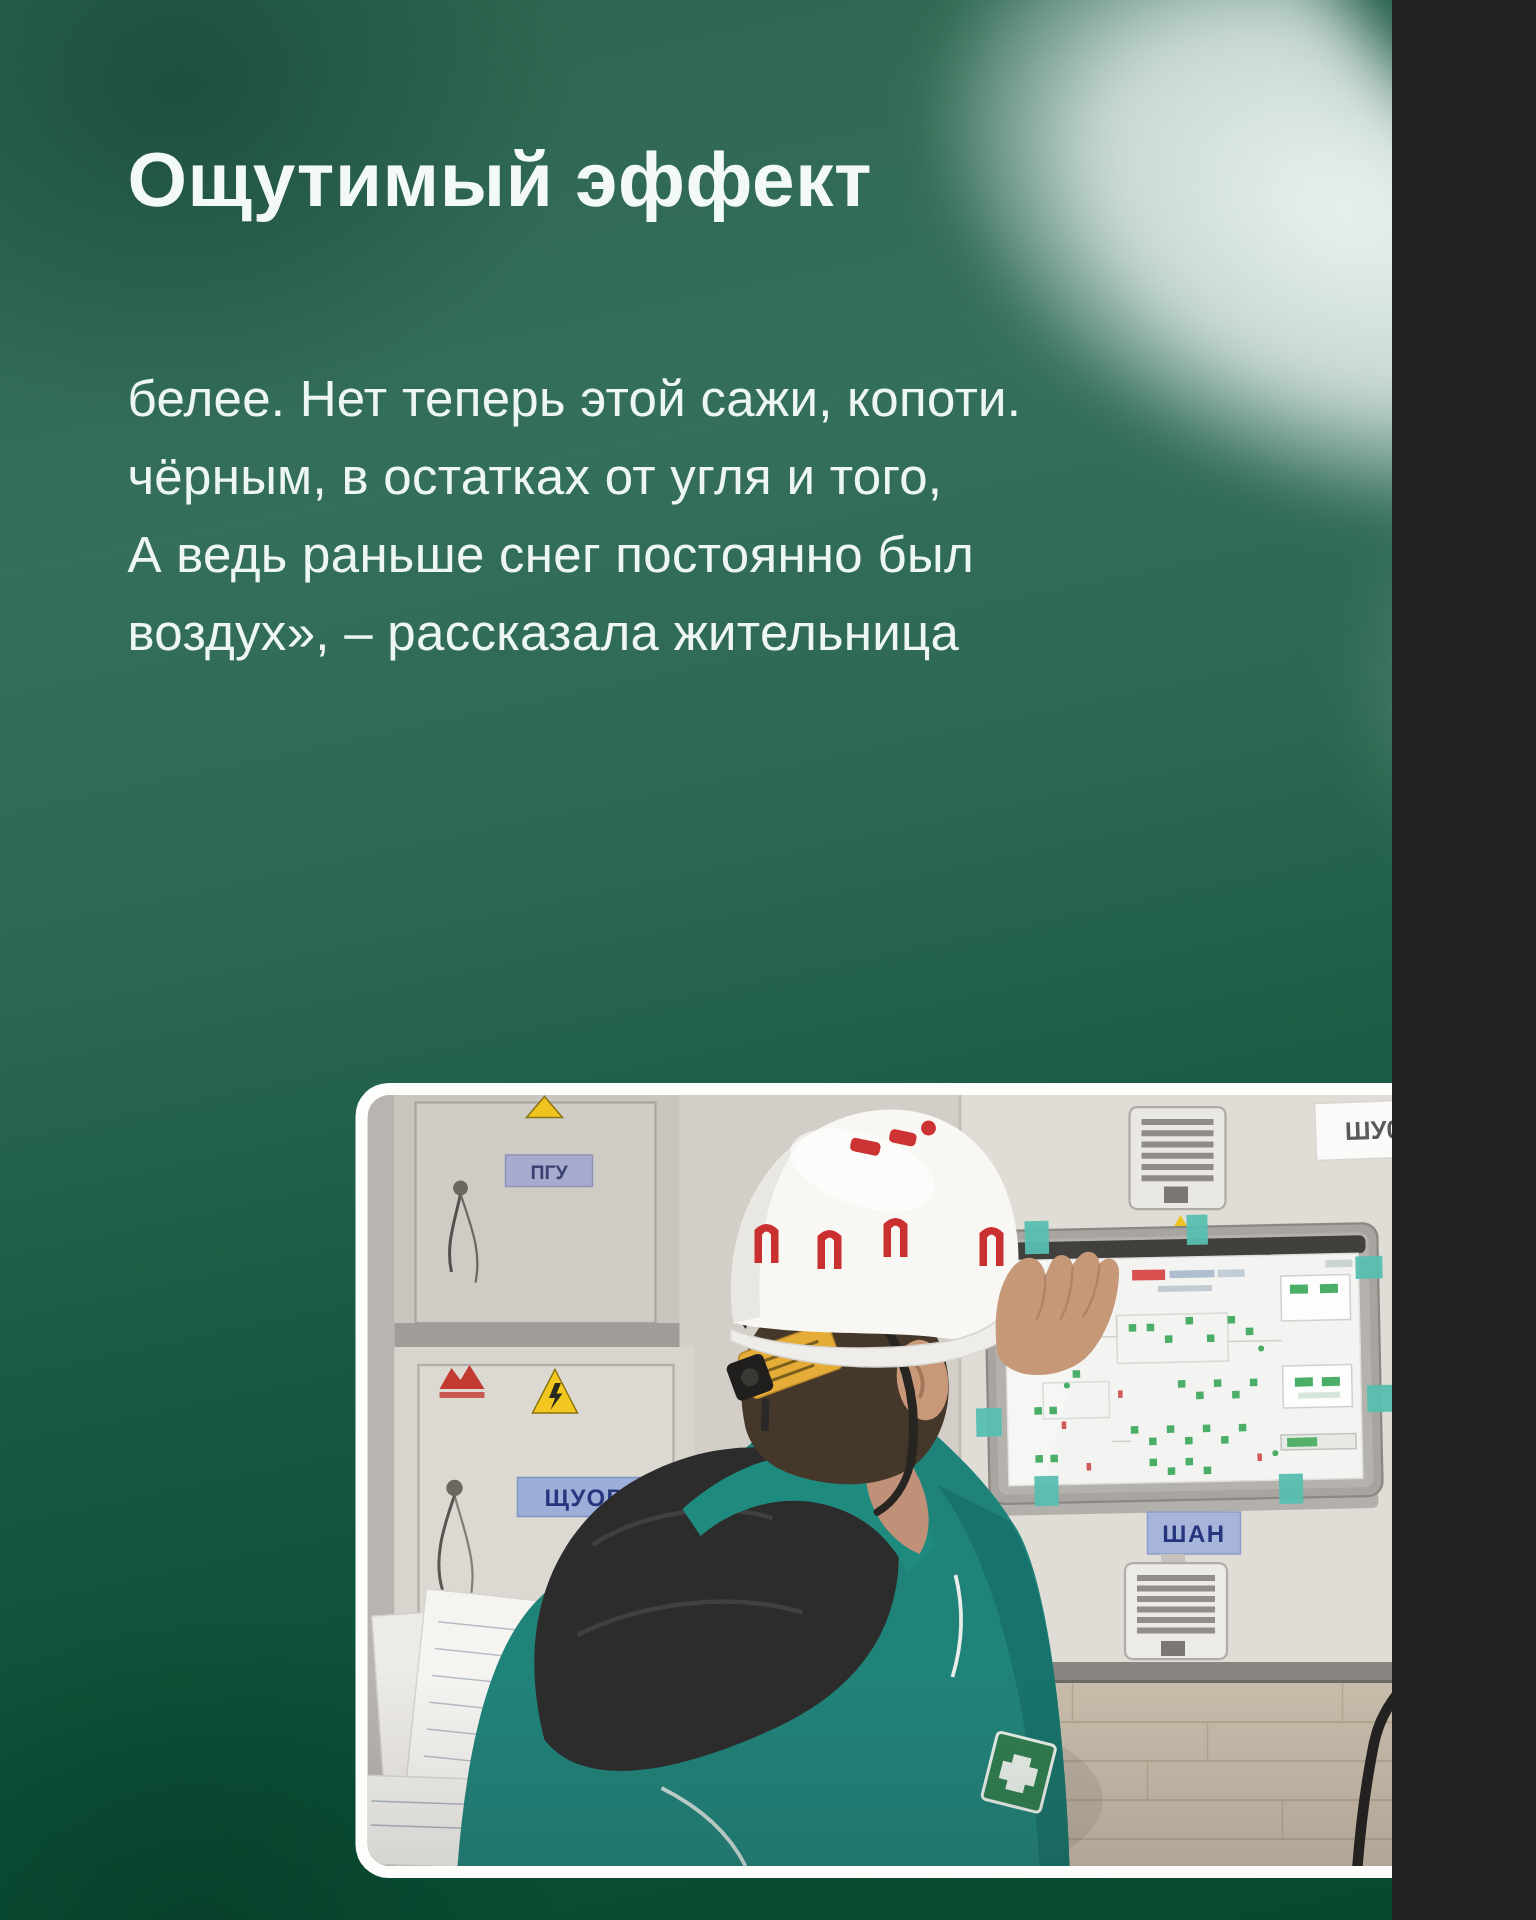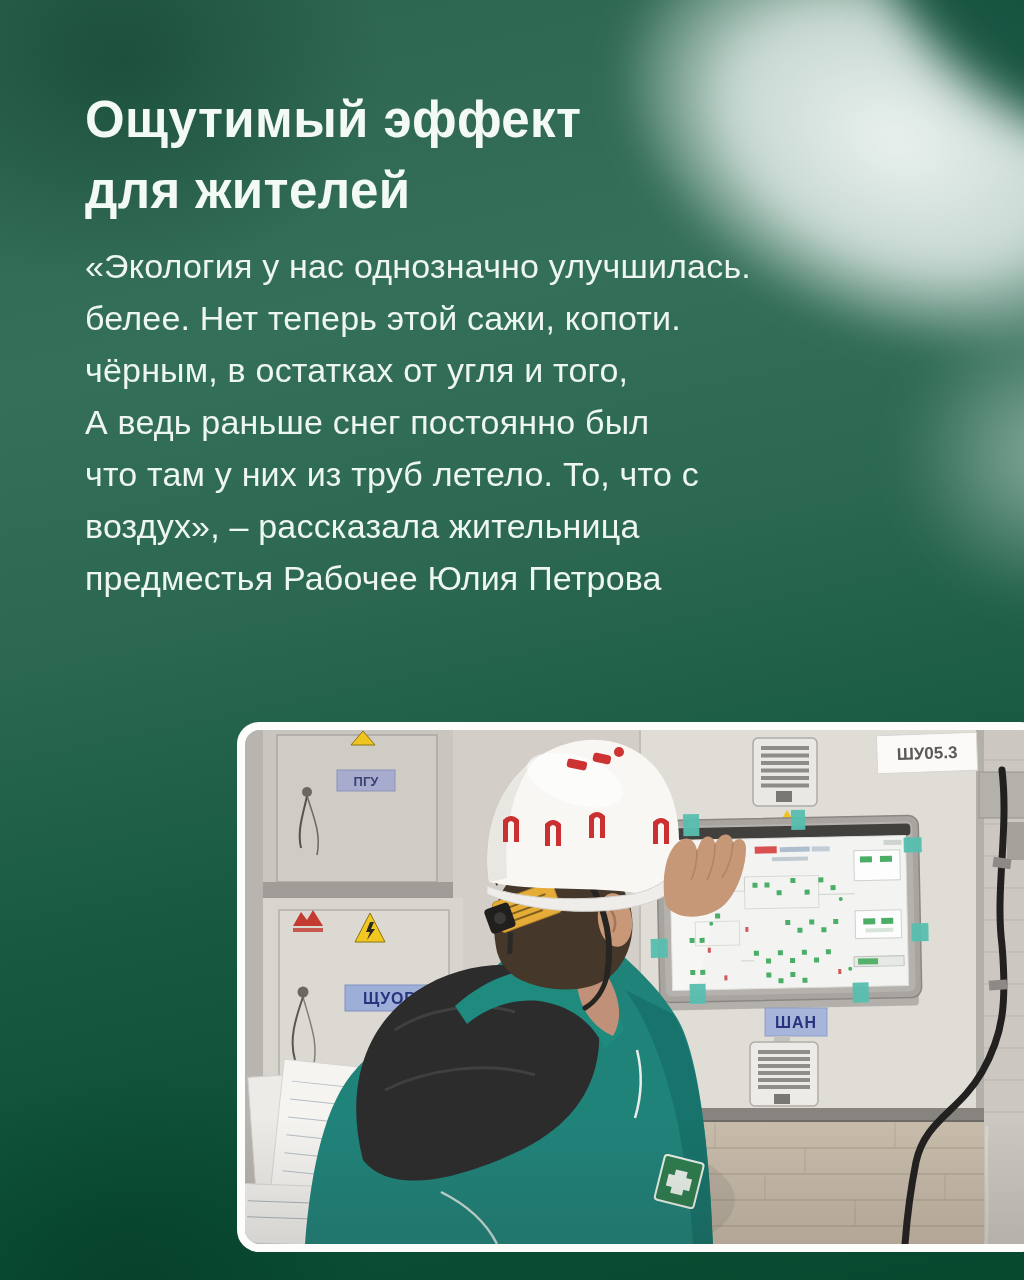--- a/index.html
+++ b/index.html
@@ -1,17 +1,17 @@
 <!DOCTYPE html>
 <html><head>
 <meta charset="utf-8">
 <style>
   html,body{margin:0;padding:0;background:#222;}
   .poster{
-    position:relative;width:1024px;height:1280px;overflow:hidden;
+    position:relative;width:928px;height:1280px;overflow:hidden;
     font-family:"Liberation Sans",sans-serif;
     background:linear-gradient(168deg,#2c654f 0%,#346f59 26%,#2b6751 45%,#175a41 64%,#0b4f36 82%,#07492f 100%);
   }
   .vignette-tl,.streak,.streak2,.corner-green,.vignette-bl{position:absolute;pointer-events:none;}
   .vignette-tl{left:-260px;top:-260px;width:760px;height:640px;border-radius:50%;
     background:radial-gradient(closest-side,rgba(6,48,34,.42),rgba(6,48,34,0) 70%);}
   .streak{left:486px;top:-130px;width:820px;height:540px;border-radius:50%;
     background:radial-gradient(closest-side,rgba(238,244,242,.98) 0%,rgba(236,243,240,.8) 42%,rgba(236,243,240,0) 72%);
     transform:rotate(24deg);filter:blur(16px);}
   .streak2{left:840px;top:240px;width:420px;height:430px;border-radius:50%;
@@ -38,31 +38,27 @@
 
 <div class="poster">
   <div class="vignette-tl"></div>
   <div class="streak"></div>
   <div class="streak2"></div>
   <div class="corner-green"></div>
   <div class="vignette-bl"></div>
 
   <div class="title">
     <div>Ощутимый эффект</div>
-    <div>для жителей</div>
   </div>
 
   <div class="quote">
-    <div>«Экология у нас однозначно улучшилась.</div>
     <div>белее. Нет теперь этой сажи, копоти.</div>
     <div>чёрным, в остатках от угля и того,</div>
     <div>А ведь раньше снег постоянно был</div>
-    <div>что там у них из труб летело. То, что с</div>
     <div>воздух», – рассказала жительница</div>
-    <div>предместья Рабочее Юлия Петрова</div>
   </div>
 
   <div class="photo-card">
     <div class="photo-inner">
       <svg viewBox="0 0 790 514" preserveAspectRatio="none">
 
         <rect x="0" y="0" width="790" height="514" fill="#d3cfc8"></rect>
         <rect x="0" y="0" width="18" height="514" fill="#b8b5b0"></rect>
 
         <g>

